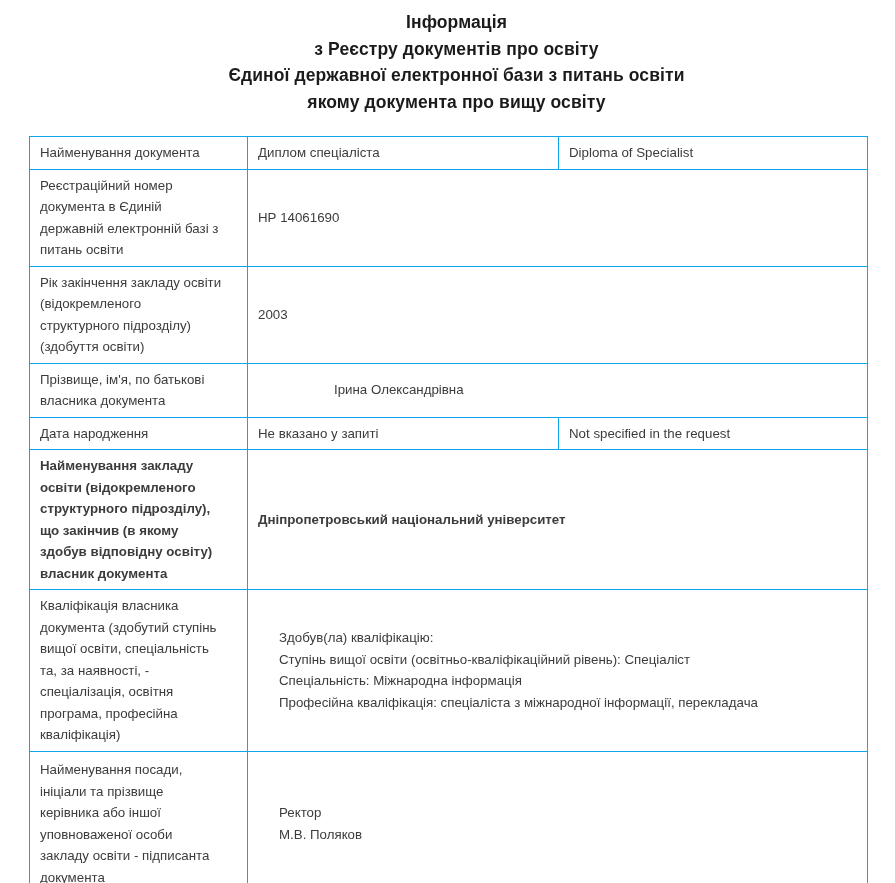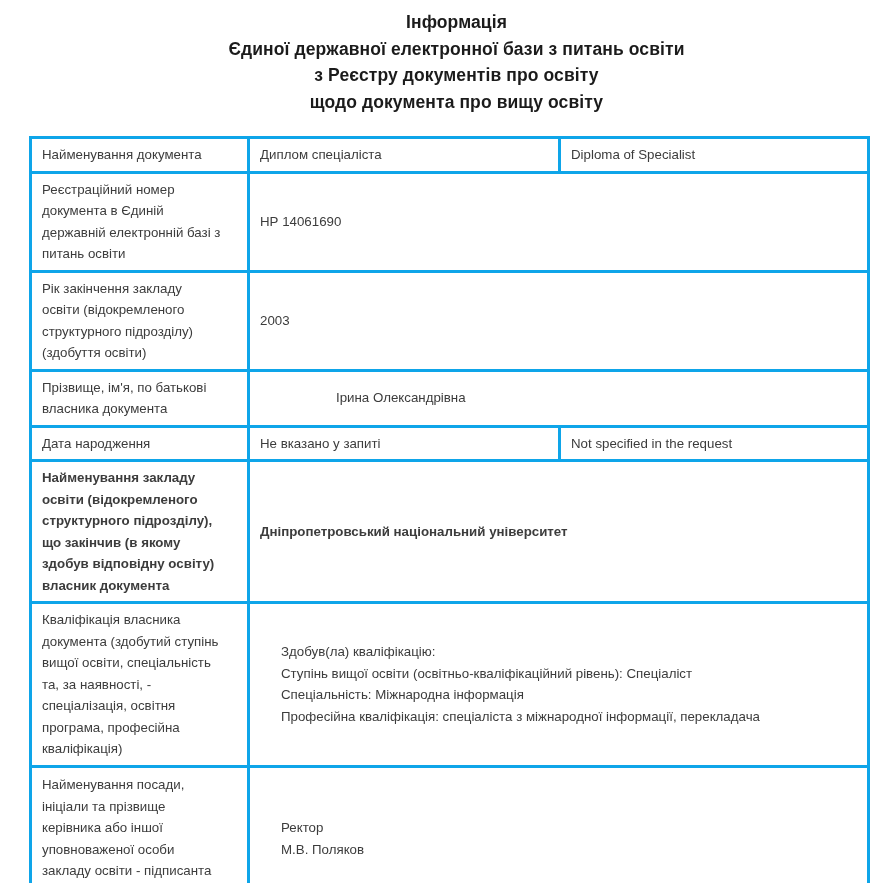--- a/index.html
+++ b/index.html
@@ -48,21 +48,21 @@
     top: 136px;
     width: 838px;
   }
   table.info-table {
     width: 838px;
     border-collapse: collapse;
     table-layout: fixed;
     background: #ffffff;
   }
   table.info-table td {
-    border: 3px solid #0ea5e9;
+    border: 1px solid #0ea5e9;
     vertical-align: middle;
     font-size: 13.3px;
     line-height: 21.5px;
     color: #3c3c3c;
     padding: 5px 25px 5px 10px;
     box-sizing: border-box;
     word-wrap: break-word;
   }
 
   col.c-label  { width: 218px; }
@@ -110,23 +110,23 @@
     vertical-align: middle;
   }
 </style>
 </head>
 <body>
 
 <div class="page">
 
   <div class="doc-title">
     <span class="tline">Інформація</span>
+    <span class="tline">з Реєстру документів про освіту</span>
     <span class="tline">Єдиної державної електронної бази з питань освіти</span>
-    <span class="tline">з Реєстру документів про освіту</span>
-    <span class="tline">щодо документа про вищу освіту</span>
+    <span class="tline">якому документа про вищу освіту</span>
   </div>
 
   <div class="info-table-wrap">
     <table class="info-table">
       <colgroup>
         <col class="c-label">
         <col class="c-value">
         <col class="c-value3">
       </colgroup>
       <tbody>

